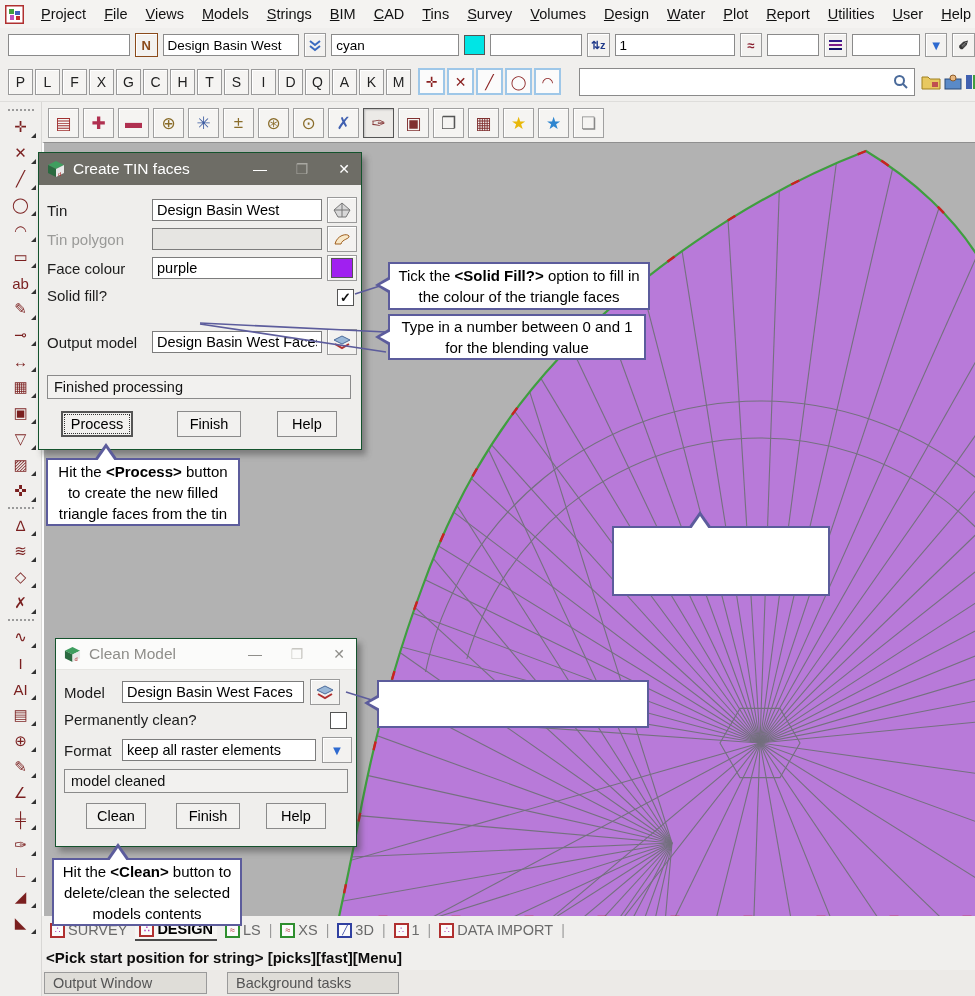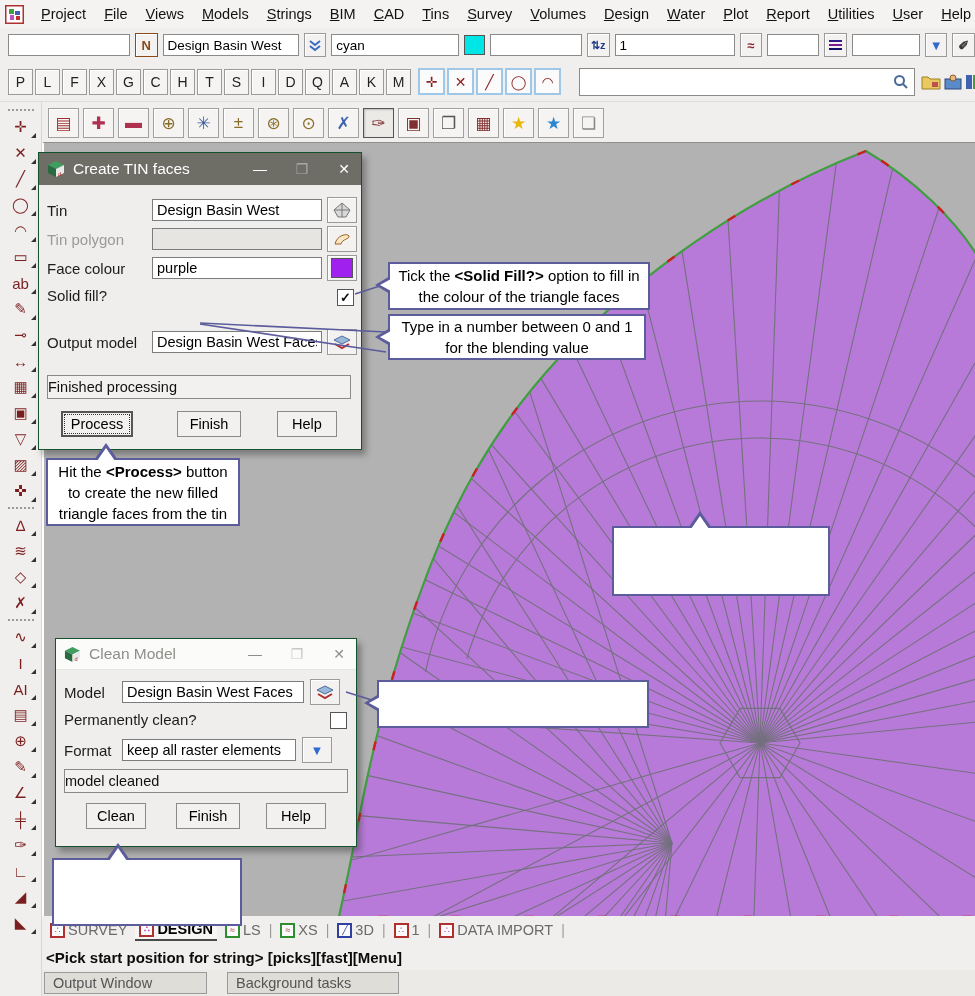--- a/index.html
+++ b/index.html
@@ -65,21 +65,21 @@
   #dlg-clean .tbtn{color:#8f8e8a;}
   .drow{position:absolute;left:8px;display:flex;align-items:center;}
   .dlabel{font-size:15px;color:#1c1c1c;}
   .dlabel.dis{color:#9a9a98;}
   .dfield{height:22px;border:1px solid #7c7c7c;background:#fff;font-size:14.5px;
     font-family:"Liberation Sans",sans-serif;padding:0 4px;box-sizing:border-box;}
   .dfield:disabled{background:#e6e5e2;}
   .dibtn{width:30px;height:26px;border:1px solid #9a9a9a;background:#f3f2f0;display:flex;align-items:center;
     justify-content:center;box-shadow:inset 1px 1px 0 #fff;box-sizing:border-box;}
   .statusbox{position:absolute;left:8px;height:24px;border:1px solid #8a8a8a;background:#f2f1ef;
-    font-size:14.5px;display:flex;align-items:center;padding-left:0;box-sizing:border-box;color:#111;}
+    font-size:14.5px;display:flex;align-items:center;padding-left:6px;box-sizing:border-box;color:#111;}
   .dbtn{position:absolute;height:26px;border:1px solid #8a8a8a;background:#f2f1ef;font-size:14.5px;
     font-family:"Liberation Sans",sans-serif;display:flex;align-items:center;justify-content:center;box-sizing:border-box;}
   .dbtn.focus{border:2px solid #555;outline:1px dotted #333;outline-offset:-4px;}
   .checkbox{width:15px;height:15px;border:1px solid #555;background:#fff;position:absolute;
     display:flex;align-items:center;justify-content:center;font-size:13px;font-weight:bold;color:#111;}
   .checkbox.checked:before{content:"✓";}
   
   .callout{position:absolute;background:#fff;border:2px solid #5c5c9c;z-index:25;
     display:flex;align-items:center;justify-content:center;text-align:center;
     font-size:15px;line-height:21px;color:#000;padding:2px 6px;box-sizing:border-box;}
@@ -447,21 +447,21 @@
           <path d="M2 9 L9 13 L16 9" fill="none" stroke="#b03030" stroke-width="2"></path>
         </svg>
       </span>
   </div>
   <div class="drow" style="top:72px">
       <span class="dlabel">Permanently clean?</span>
     </div>
   <div class="checkbox" style="left:274px;top:73px"></div>
   <div class="drow" style="top:98px">
       <span class="dlabel" style="width:58px">Format</span>
-    <input class="dfield" style="width: 174px;" value="keep all raster elements">
+    <input class="dfield" style="width: 194px;" value="keep all raster elements">
     <span class="dibtn" style="margin-left:6px;color:#2e6ad0;font-size:13px">▼</span>
   </div>
   <div class="statusbox" style="top:130px;width:284px">model cleaned</div>
   <button class="dbtn" style="left:30px;top:164px;width:60px">Clean</button>
   <button class="dbtn" style="left:120px;top:164px;width:64px">Finish</button>
   <button class="dbtn" style="left:210px;top:164px;width:60px">Help</button>
 </div>
 
 <div class="callout" style="left:388px;top:262px;width:262px;height:48px;--ty:12px">
   <span class="tail-left-b"></span>
@@ -482,20 +482,21 @@
   <span class="tail-top-b"></span>
     <span class="tail-top-w"></span>
 </div>
 <div class="callout" style="left:377px;top:680px;width:272px;height:48px;--ty:12px">
   <span class="tail-left-b"></span>
     <span class="tail-left-w"></span>
 </div>
 <div class="callout" style="left:52px;top:858px;width:190px;height:68px;--tx:52px">
   <span class="tail-top-b"></span>
     <span class="tail-top-w"></span>
+    <span class="ctext">Hit the <b>&lt;Clean&gt;</b> button to delete/clean the selected models contents</span>
 </div>
 
 <svg id="overlay" width="975" height="996" viewBox="0 0 975 996">
   <line x1="355" y1="294" x2="386" y2="284" stroke="#5c5c9c" stroke-width="1.6"></line>
   <line x1="200" y1="323" x2="386" y2="332" stroke="#5c5c9c" stroke-width="1.6"></line>
   <line x1="200" y1="324" x2="386" y2="352" stroke="#5c5c9c" stroke-width="1.6"></line>
   <line x1="346" y1="692" x2="375" y2="701" stroke="#5c5c9c" stroke-width="1.6"></line>
 </svg>
 
 <div id="tabbar">

